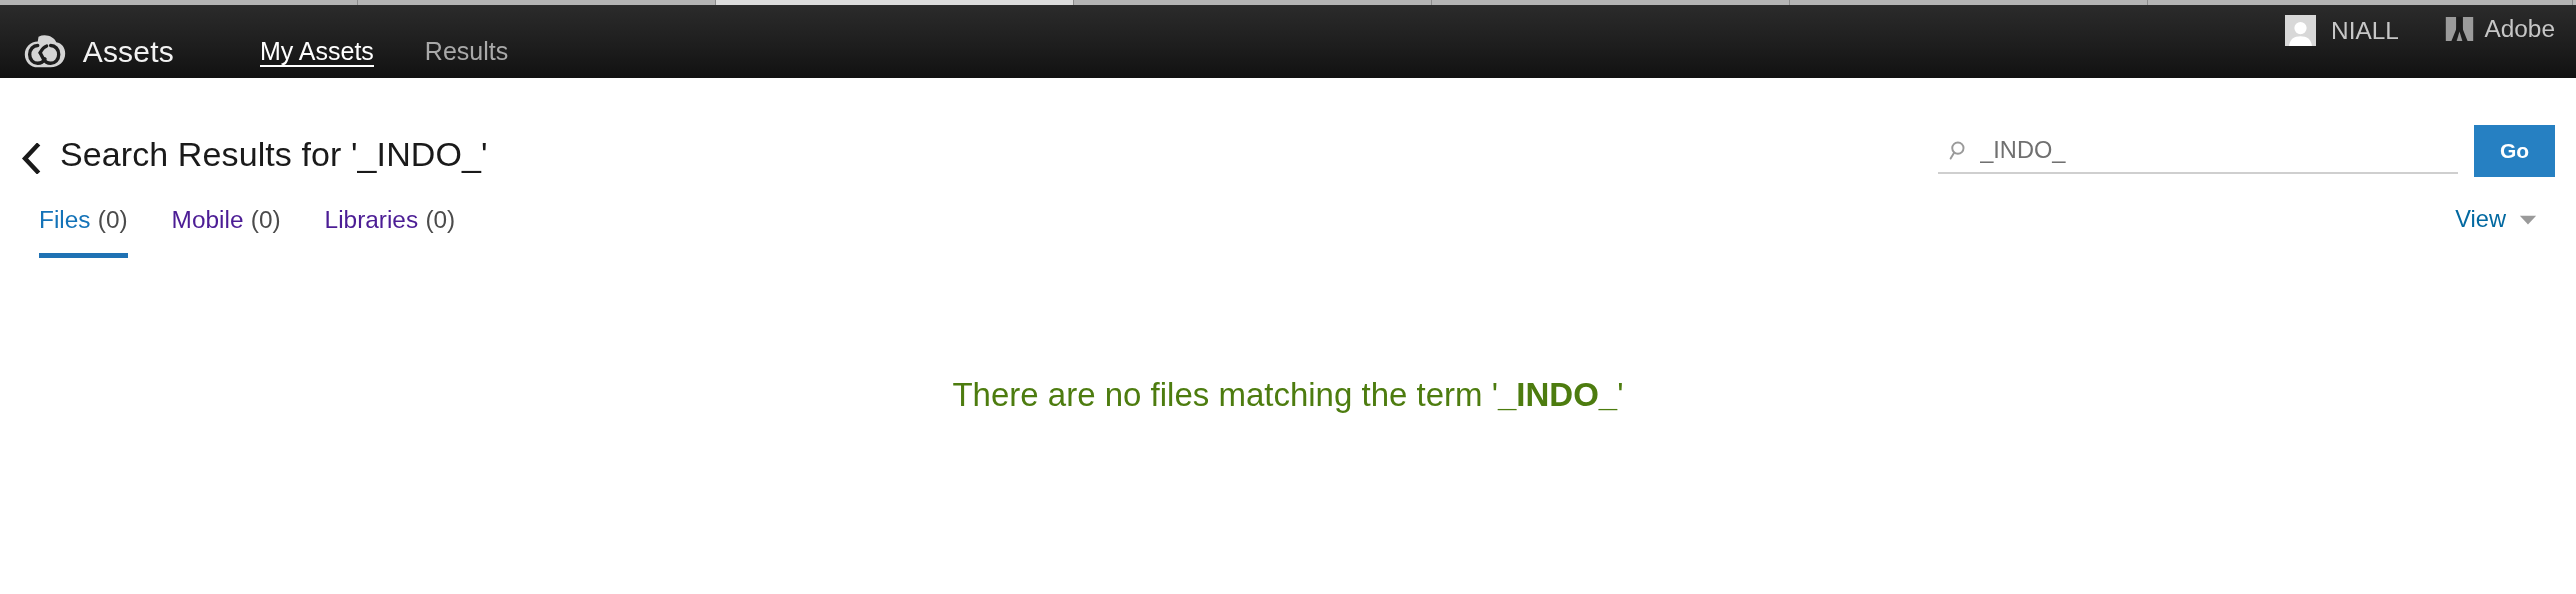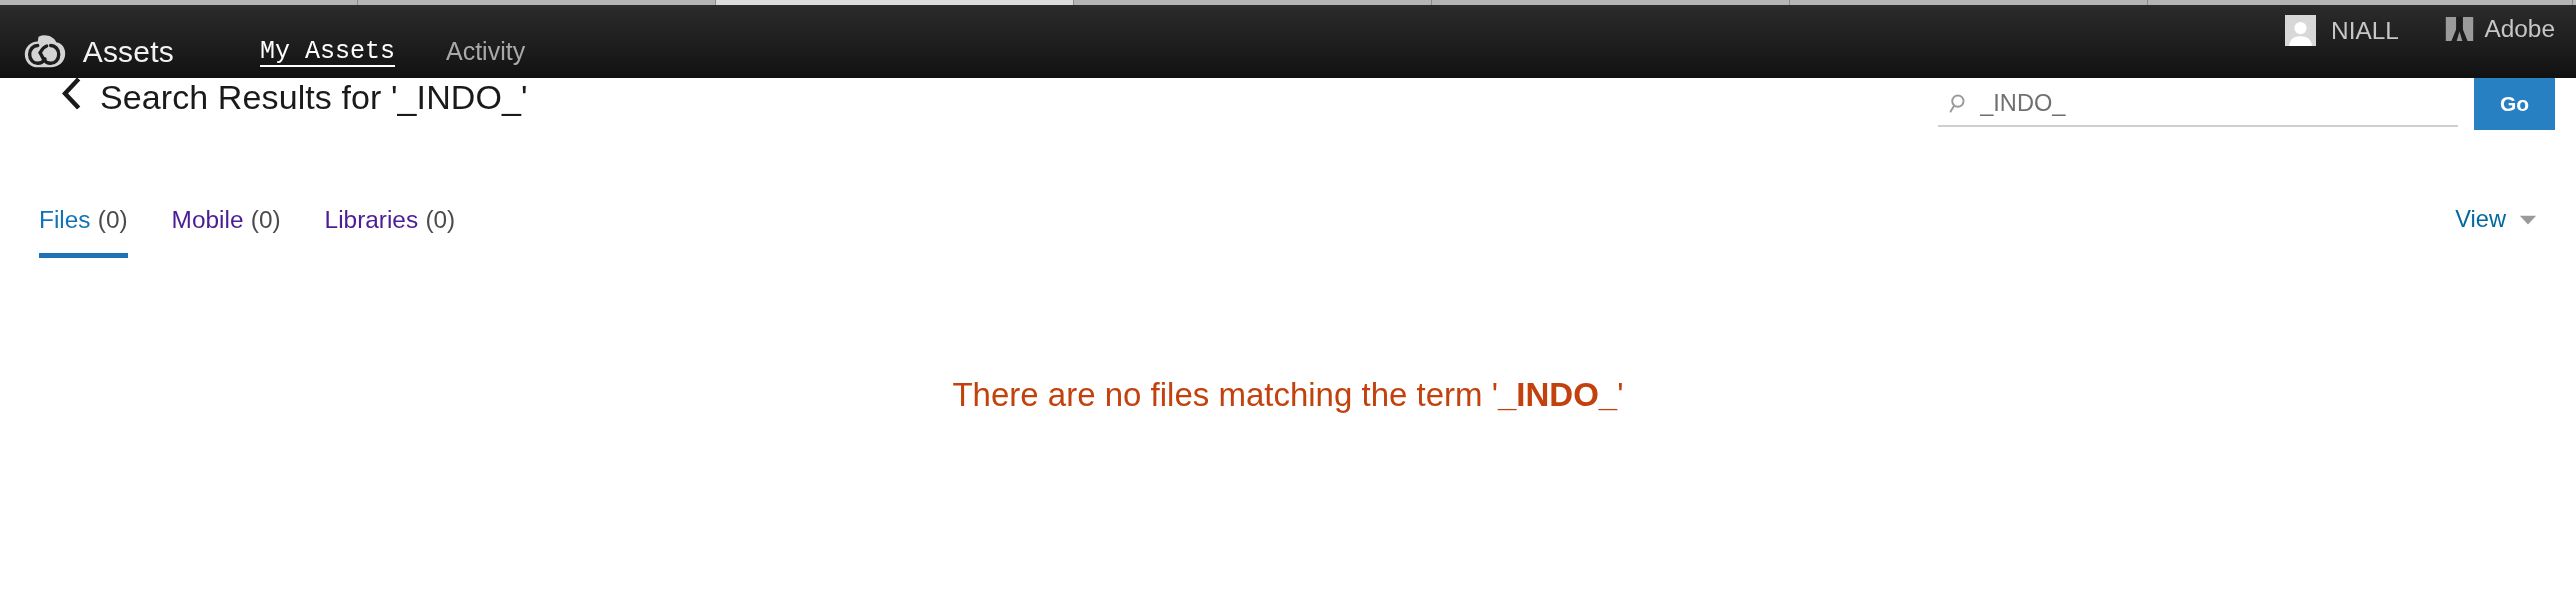--- a/index.html
+++ b/index.html
@@ -33,42 +33,42 @@
   #brand-label {
     color: #f2f2f2; font-size: 30px; font-weight: 400;
     margin-left: 16.3px; letter-spacing: 0.2px; white-space: nowrap;
   }
   #nav-links { display: flex; align-items: center; margin-left: 86px; height: 73px; }
   .nav-link {
     color: #a9a9a9; font-size: 25px; font-weight: 400;
     margin-right: 51px; position: relative; height: 73px;
     display: flex; align-items: center; white-space: nowrap; cursor: pointer;
   }
-  .nav-link.active { color: #ffffff; font-family: Liberation Mono, monospace; }
+  .nav-link.active { color: #ffffff; }
   .nav-link.active::after {
     content: ""; position: absolute; left: 0; right: 0; bottom: 21px;
     height: 2.4px; background: #ffffff;
   }
   #nav-right {
     margin-left: auto; margin-right: 21px;
     display: flex; align-items: flex-start; height: 73px;
   }
   #avatar-block { display: flex; align-items: center; cursor: pointer; }
   #avatar { width: 31px; height: 31px; background: #d8d8d8; position: relative; overflow: hidden; }
   #avatar svg { position: absolute; left: 0; top: 3.3px; }
   #user-name { color: #c6c6c6; font-size: 24.4px; margin-left: 14.7px; white-space: nowrap; }
   #adobe-block { display: flex; align-items: center; margin-left: 46px; cursor: pointer; }
   #adobe-mark { width: 29px; height: 26px; }
   #adobe-label { color: #c6c6c6; font-size: 24.4px; margin-left: 10.6px; white-space: nowrap; }
 
   
   #titlerow {
     position: absolute; top: 78px; left: 0;
     width: 2576px; height: 96px; background: #ffffff;
-    display: flex; align-items: flex-start; padding-left: 40px;
+    display: flex; align-items: flex-end;
   }
   #back-chevron { margin-left: 21px; width: 21px; height: 31px; cursor: pointer; flex: 0 0 21px; }
   #page-title {
     font-size: 34px; color: #1a1a1a; font-weight: 400;
     margin-left: 18px; white-space: nowrap; letter-spacing: 0.1px;
   }
   #search-area { margin-left: auto; display: flex; align-items: flex-end; margin-right: 21px; }
   #search-wrap {
     width: 520px; position: relative;
     border-bottom: 2.4px solid #cfcfcf; padding-bottom: 8.1px;
@@ -115,21 +115,21 @@
   #view-label { font-size: 23.6px; color: #0369a1; }
   #view-caret { margin-left: 13px; width: 18px; height: 11.4px; }
 
   
   #content {
     position: absolute; top: 258px; left: 0;
     width: 2576px; height: 336px; background: #ffffff;
   }
   #empty-msg {
     position: absolute; top: 118px; left: 0; right: 0;
-    text-align: center; font-size: 33px; color: #c2410c; font-weight: 400;
+    text-align: center; font-size: 33px; color: #4d7c0f; font-weight: 400;
   }
   #empty-term { font-weight: 700; }
 </style>
 </head>
 <body>
 
 <div id="browser-strip">
     <div class="tabseg" style="width: 358px;"></div>
     <div class="tabseg" style="width: 358px;"></div>
     <div class="tabseg active" style="width: 358px;"></div>
@@ -146,21 +146,21 @@
       <path d="M18 7 C27 3 37 7 40 14 C47 15 51 21 51 28 C51 38 43 45 33 45 L17 45 C8 45 1 38 1 29 C1 20 8 13 17 13 Z" fill="#d4d4d4"></path>
       <path d="M17 18 C11.5 18 7 22.5 7 29 C7 35.5 11.5 40 17 40 C21 40 24 38 26 34.5" fill="none" stroke="#1d1d1d" stroke-width="4.2" stroke-linecap="round"></path>
       <path d="M33 18 C38.5 18 43 22.5 43 29 C43 35.5 38.5 40 33 40 C29 40 26 38 24 34.5 L20 27" fill="none" stroke="#1d1d1d" stroke-width="4.2" stroke-linecap="round"></path>
       <path d="M20 27 C22 23 24.5 19.5 28 18.6" fill="none" stroke="#1d1d1d" stroke-width="4.2" stroke-linecap="round"></path>
     </svg>
     <span id="brand-label">Assets</span>
   </div>
 
   <div id="nav-links">
     <span class="nav-link active">My Assets</span>
-    <span class="nav-link">Activity</span>
+    <span class="nav-link">Results</span>
   </div>
 
   <div id="nav-right">
     <div id="avatar-block">
       <div id="avatar">
         <svg width="31" height="28" viewBox="0 0 38 34">
           <circle cx="19" cy="11" r="7.5" fill="#ffffff"></circle>
           <path d="M5 34 C5 25 11 21 19 21 C27 21 33 25 33 34 Z" fill="#ffffff"></path>
         </svg>
       </div>

